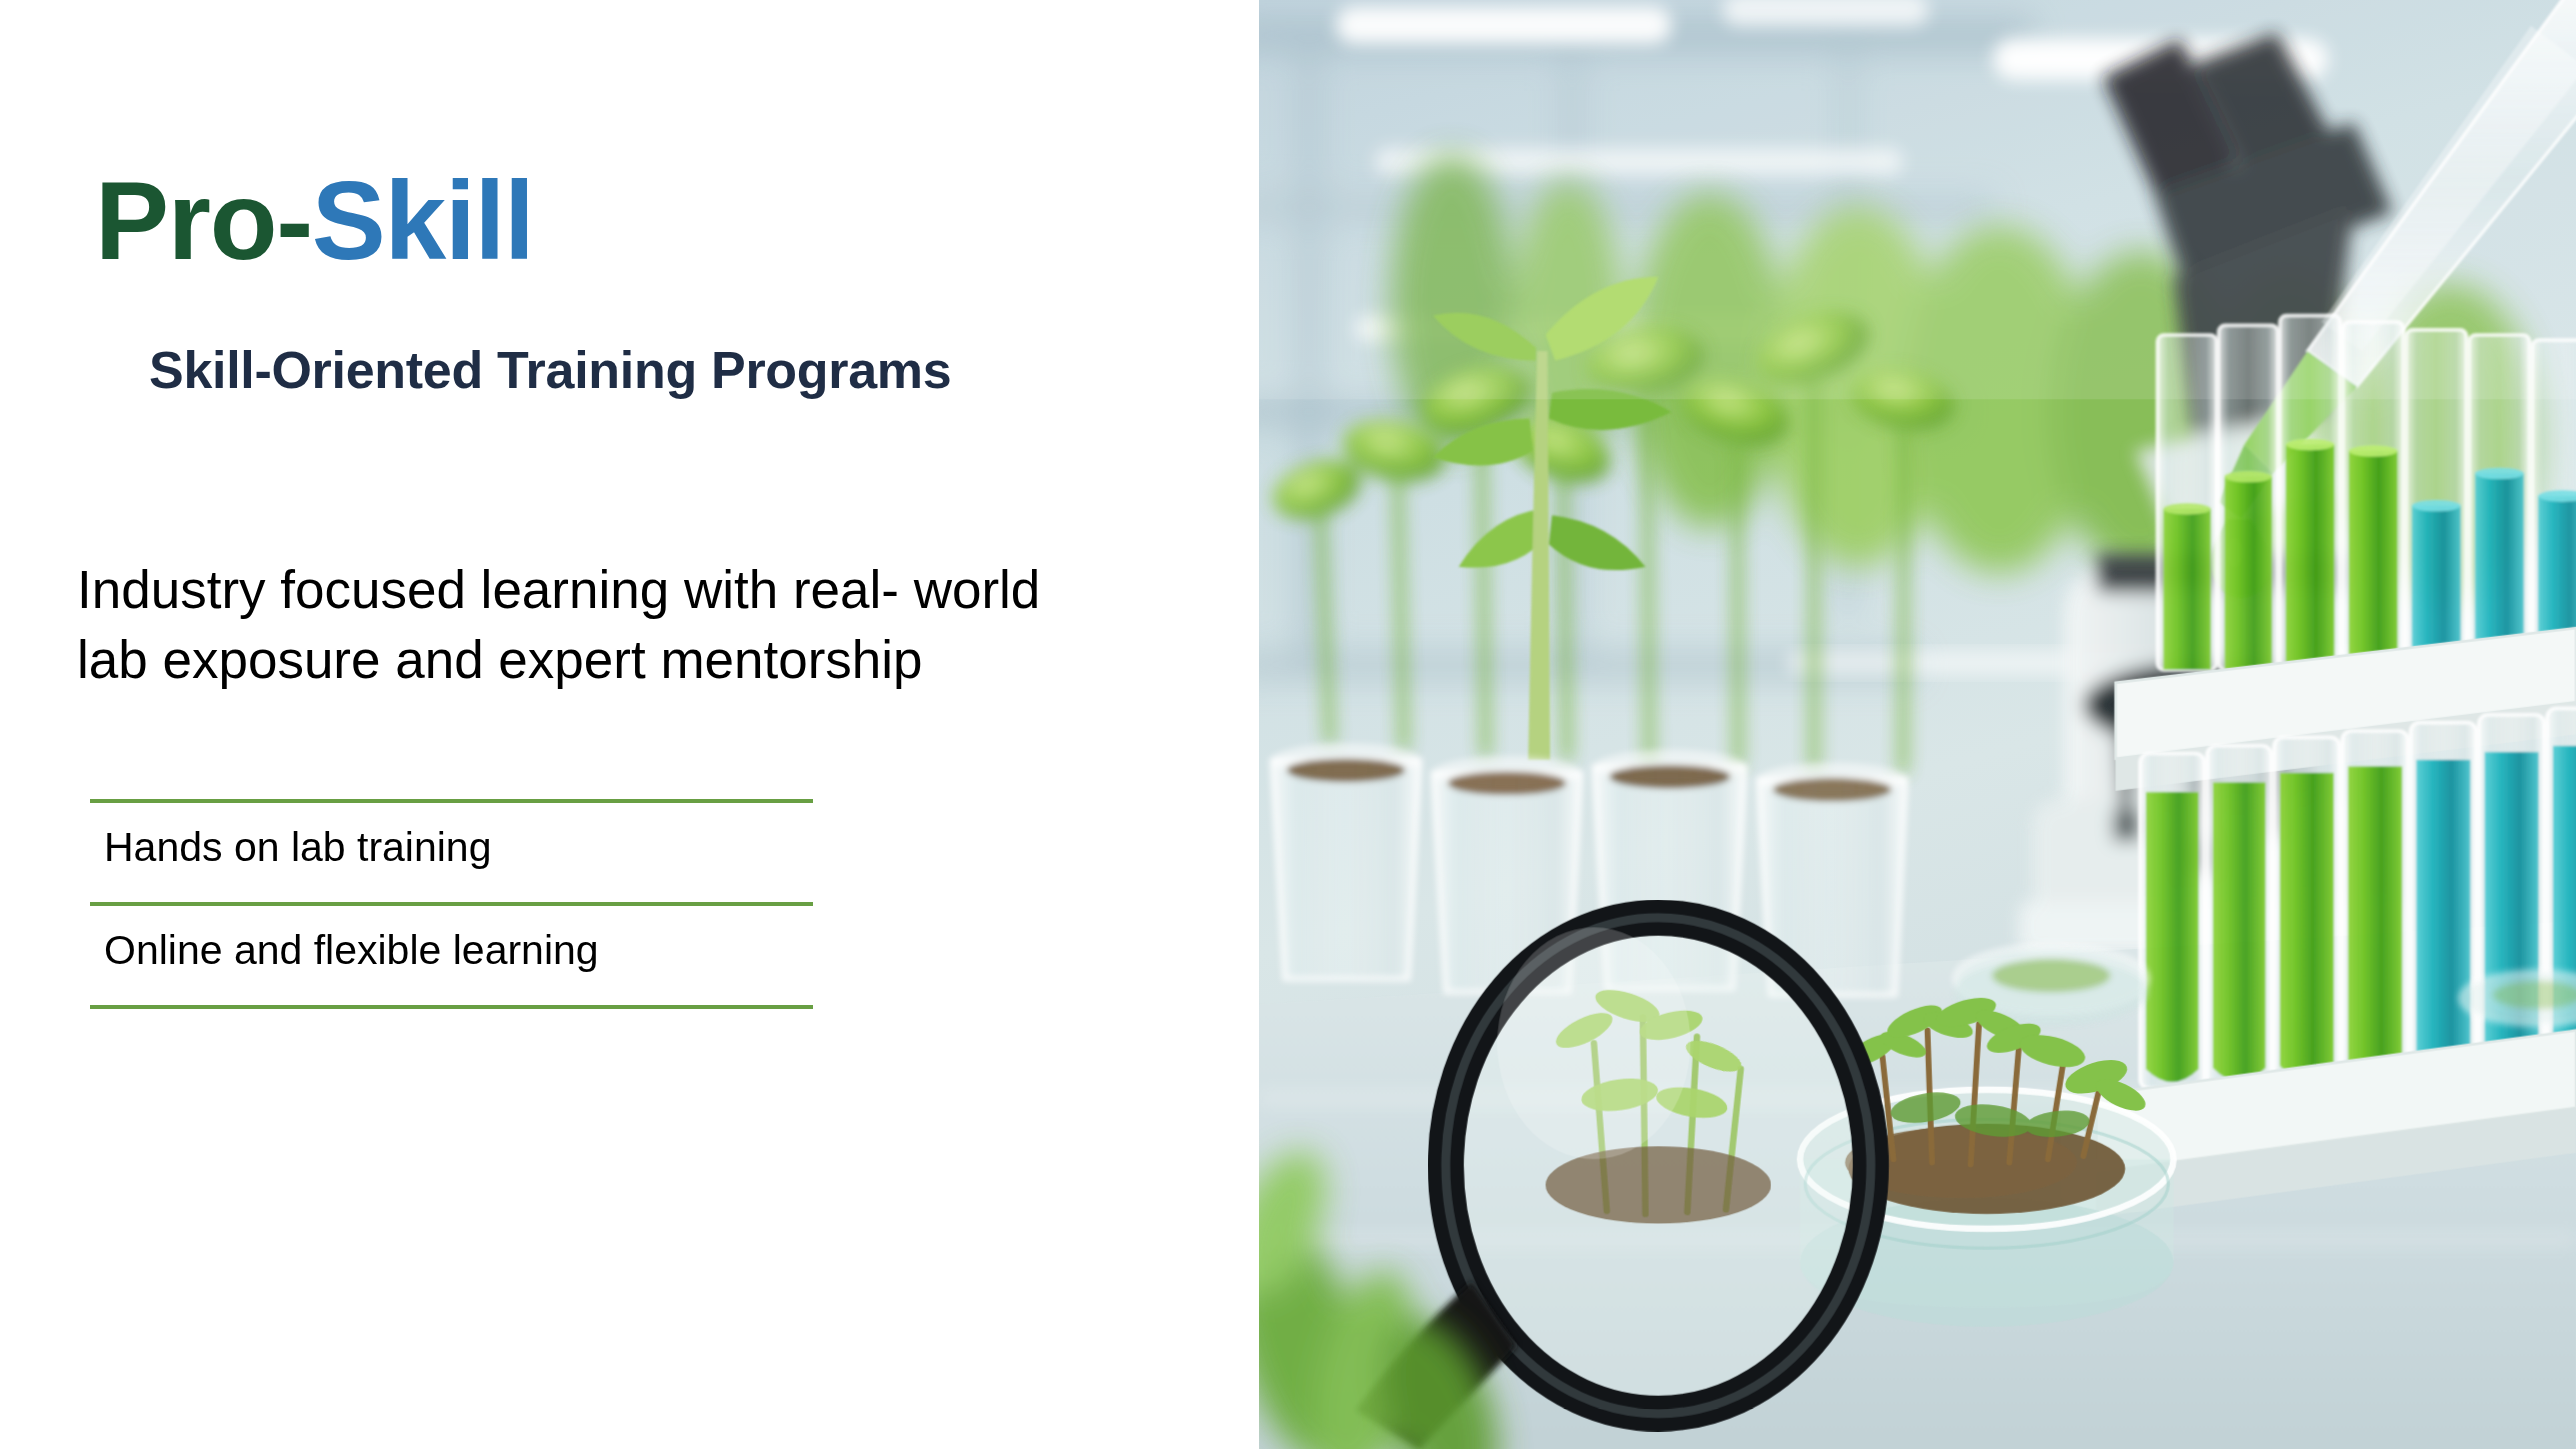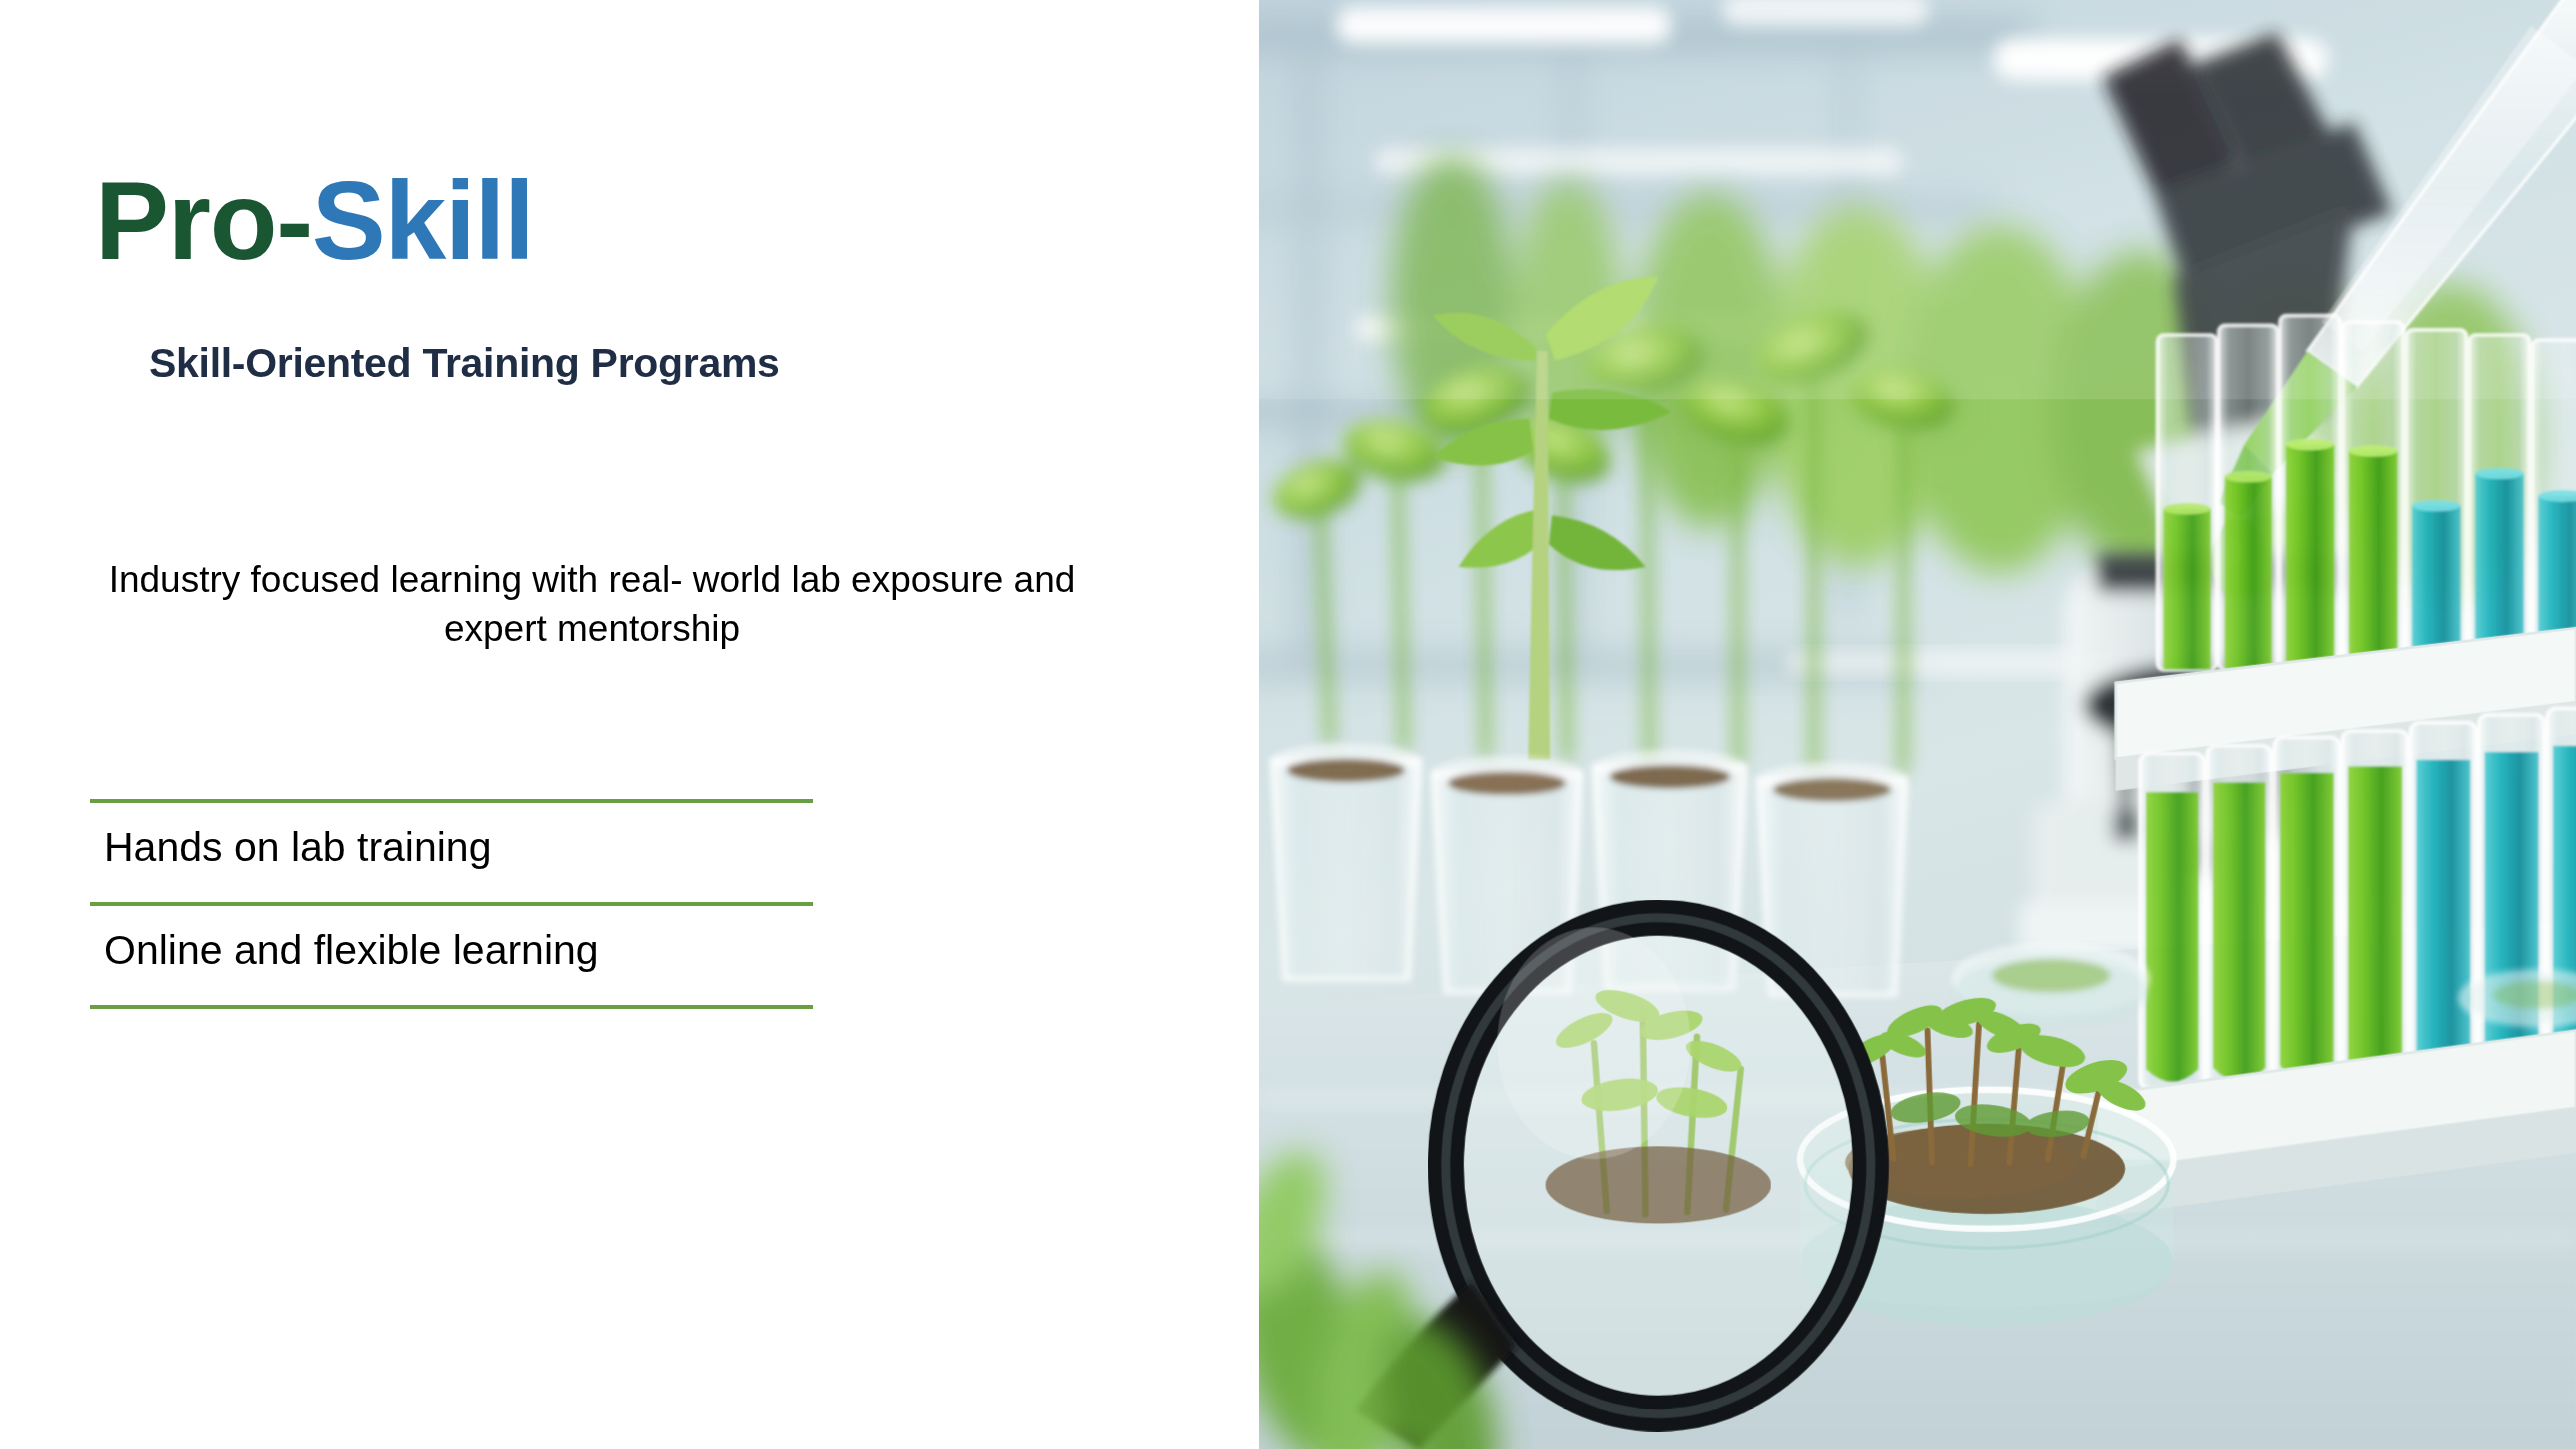--- a/index.html
+++ b/index.html
@@ -41,37 +41,36 @@
     letter-spacing: -1.3px;
     white-space: nowrap;
   }
   .brand-pro { color: #1B5632; }
   .brand-skill { color: #2E78B8; }
 
   .subtitle {
     position: absolute;
     left: 149px;
     top: 340px;
-    font-size: 41px;
+    font-size: 52px;
     font-weight: bold;
     color: #1F2D45;
     letter-spacing: -0.3px;
     white-space: nowrap;
   }
 
   .lead-paragraph {
     position: absolute;
     left: 77px;
     top: 555px;
     width: 1030px;
-    font-size: 37px;
+    font-size: 53px;
     font-weight: normal;
     color: #000000;
     line-height: 1.33;
-    text-align: center;
   }
 
   .feature-list {
     position: absolute;
     left: 90px;
     top: 799px;
     width: 723px;
   }
   .feature-row {
     position: relative;

